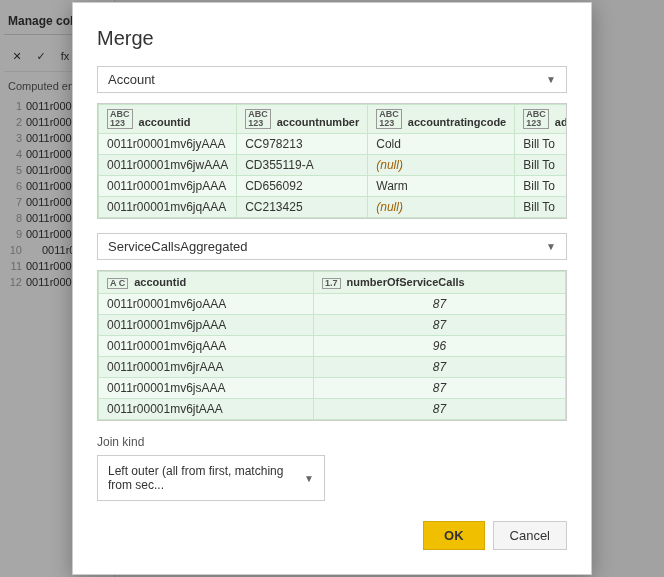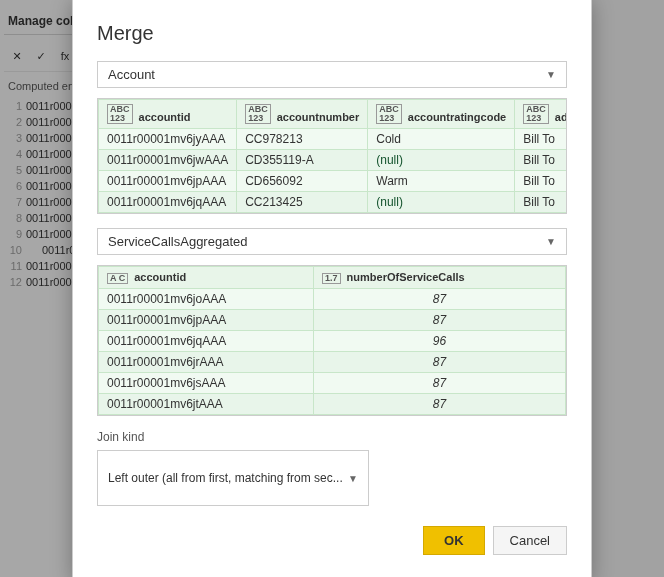--- a/index.html
+++ b/index.html
@@ -155,47 +155,48 @@
 
     tbody td {
       border: 1px solid #c8e6c9;
       padding: 3px 8px;
       white-space: nowrap;
       color: #333;
       font-size: 12px;
     }
 
     tbody td.italic {
-      color: #14532d;
+      font-style: italic;
+      color: #a16207;
     }
 
     tbody td.num {
       text-align: center;
       font-style: italic;
     }
 
     
     .join-kind-label {
       font-size: 12px;
       color: #555;
       margin-bottom: 6px;
     }
 
     .join-dropdown {
       border: 1px solid #ccc;
-      padding: 20px 10px;
+      padding: 8px 10px;
       display: flex;
       align-items: center;
       justify-content: space-between;
       cursor: pointer;
       background: #fff;
       margin-bottom: 20px;
       font-size: 12px;
       color: #333;
-      width: 272px;
+      width: 228px;
     }
 
     
     .dialog-footer {
       display: flex;
       justify-content: flex-end;
       gap: 8px;
       margin-top: 8px;
     }
 

